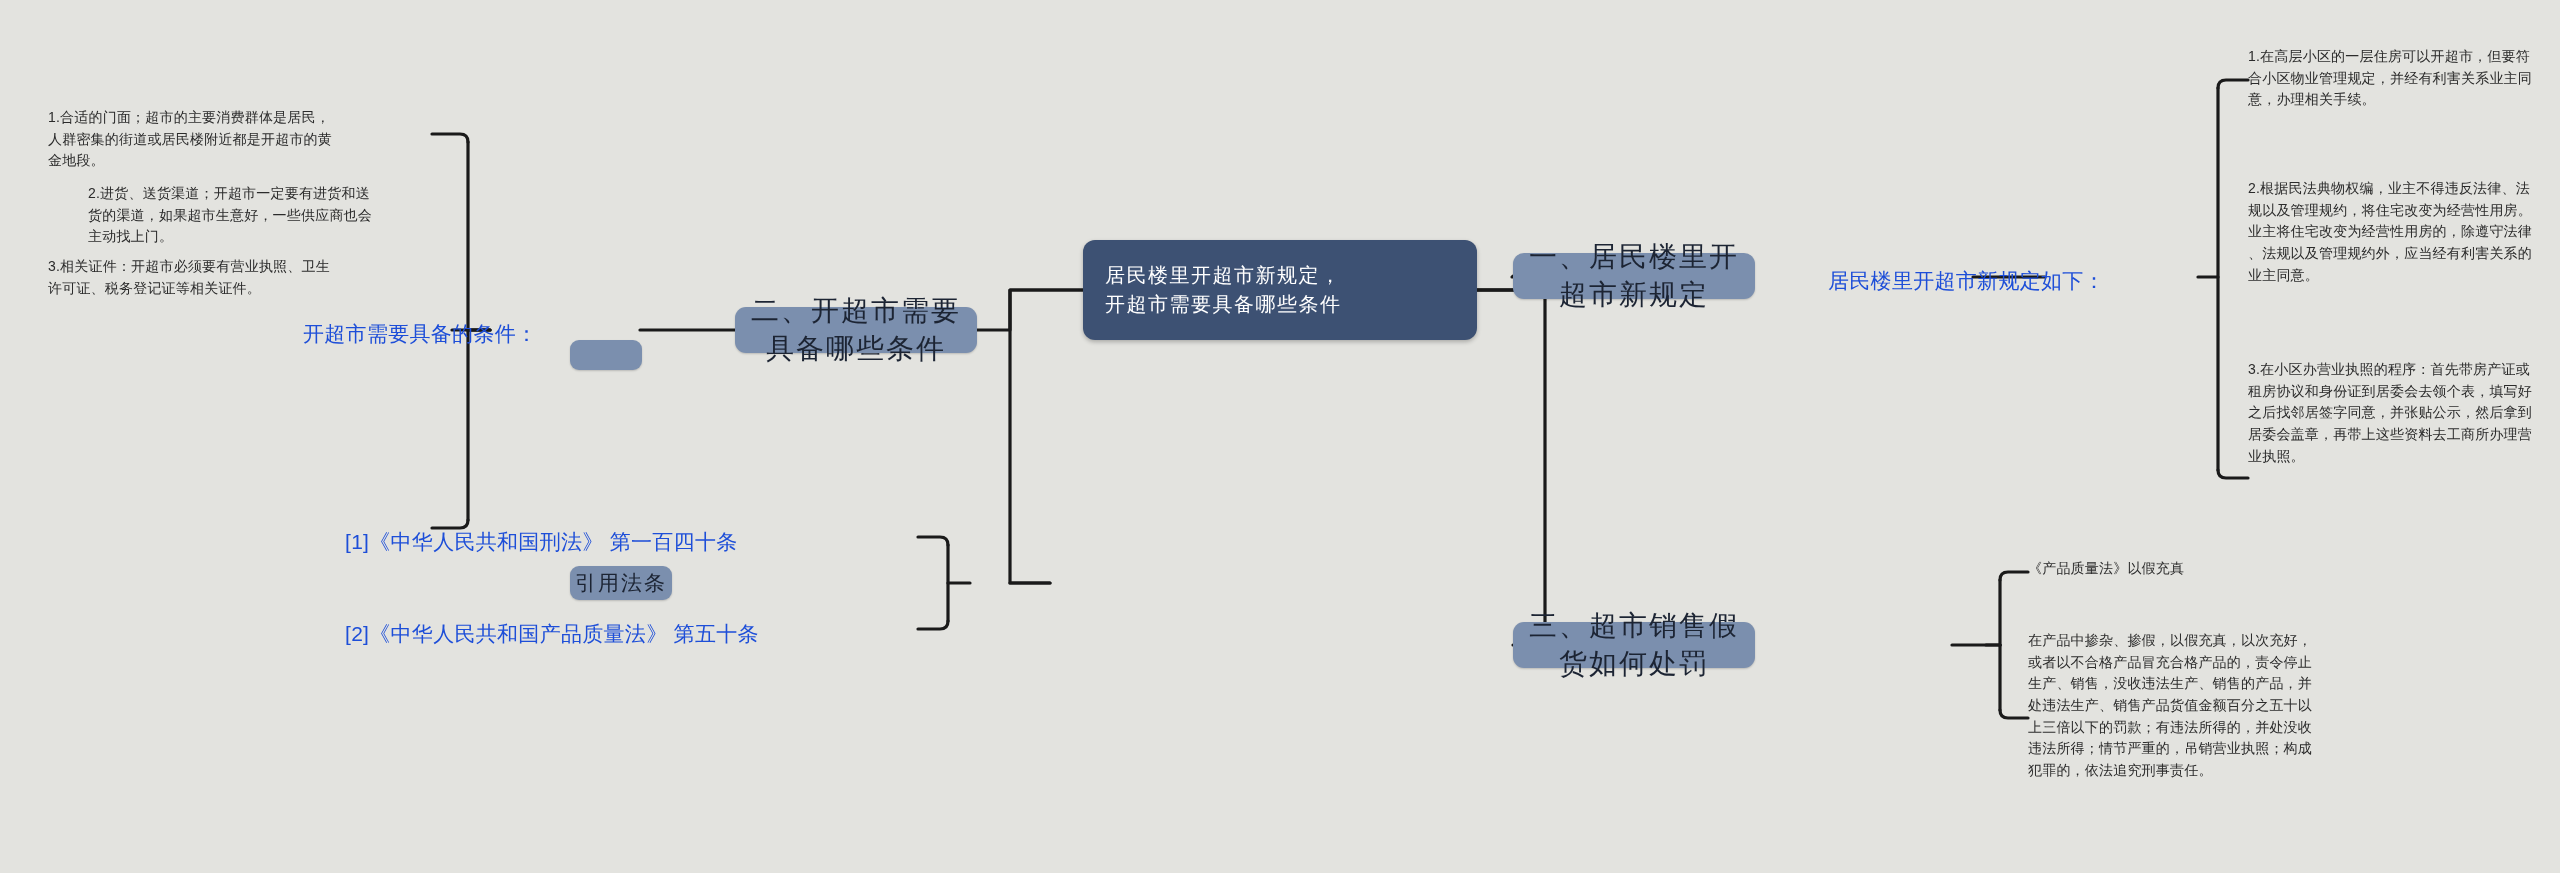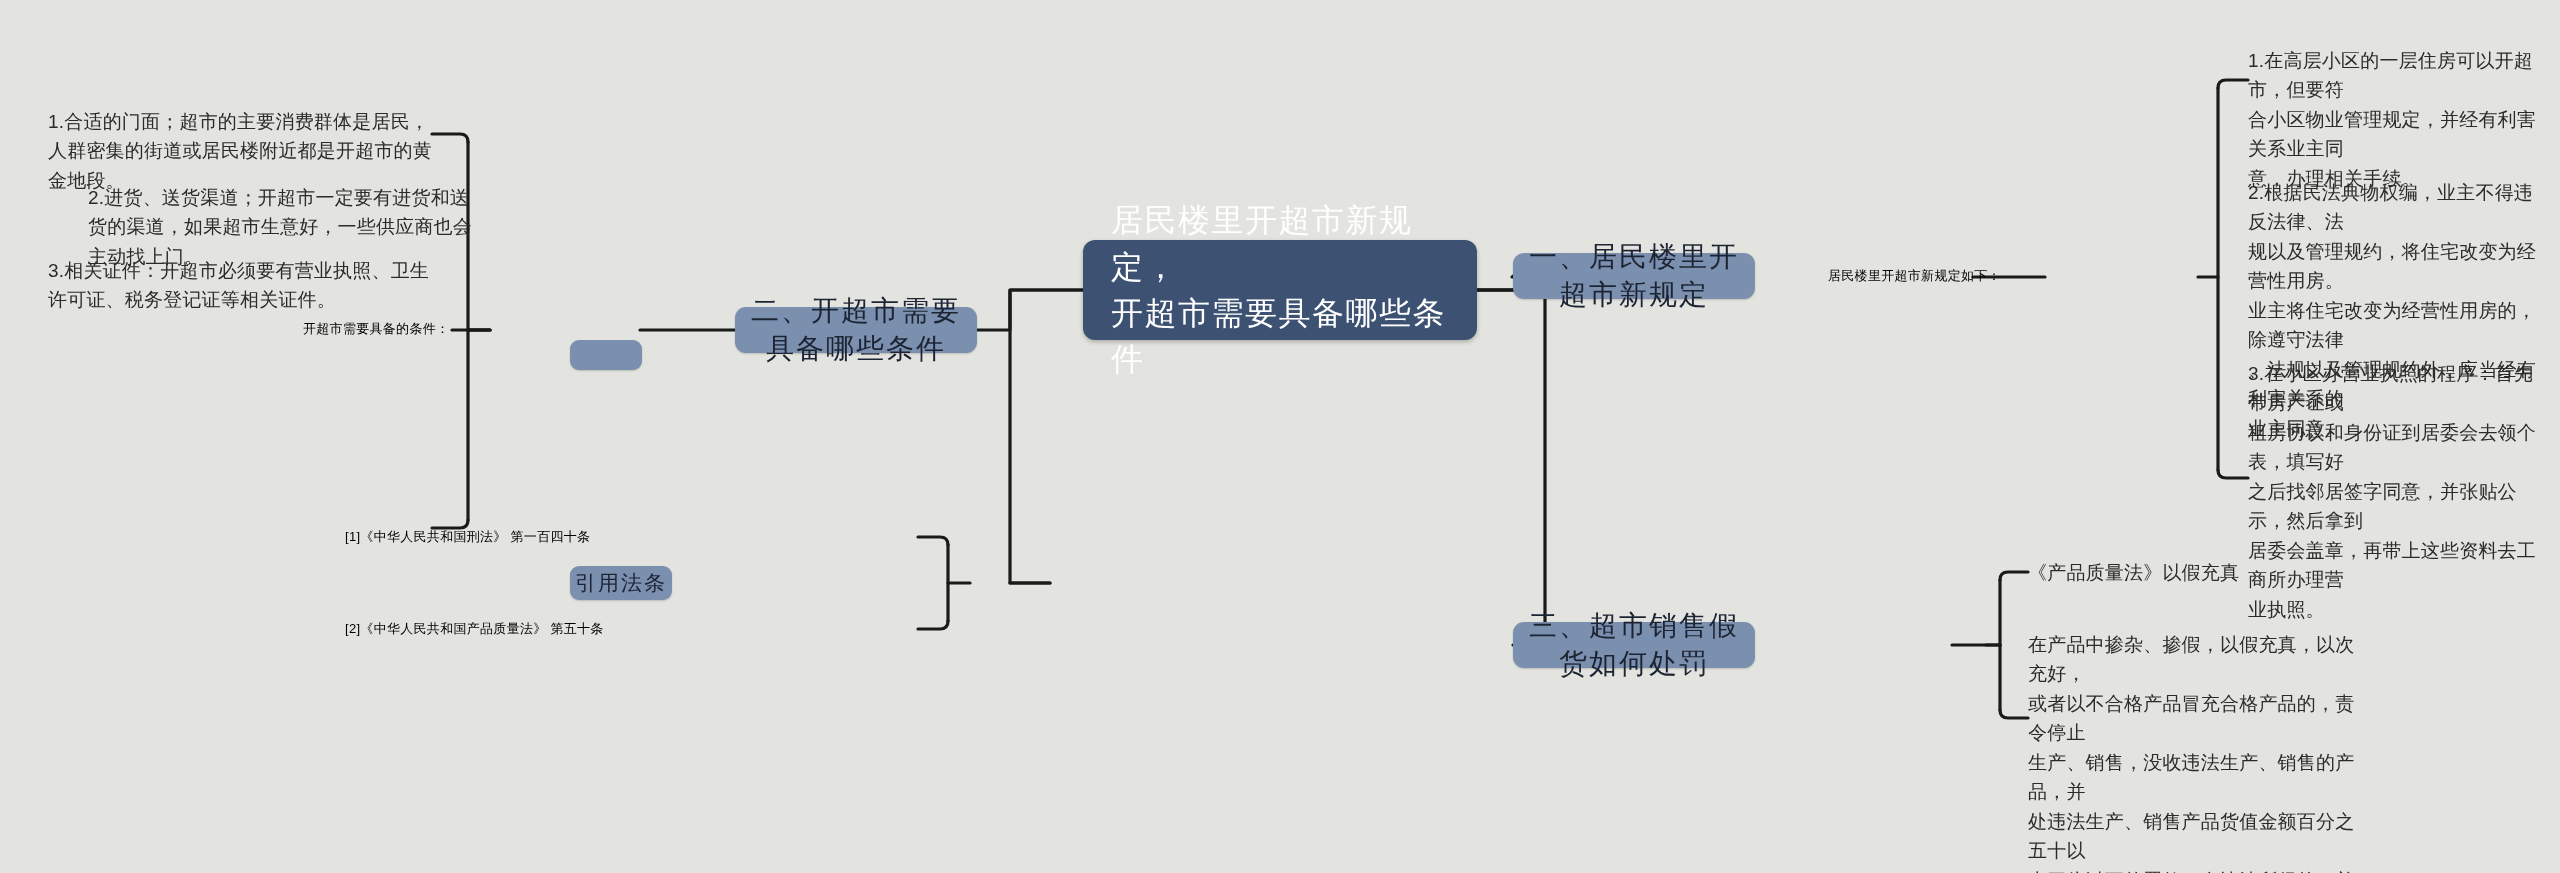--- a/index.html
+++ b/index.html
@@ -9,21 +9,21 @@
     font-family:"Liberation Sans","DejaVu Sans",sans-serif;
     overflow:hidden;
   }
   #canvas{ position:relative; width:2560px; height:873px; background:#e3e3df; }
 
   svg#wires{ position:absolute; left:0; top:0; width:2560px; height:873px; pointer-events:none; }
 
   .txt{
     position:absolute;
     color:#2b2b2b;
-    font-size:19px;
+    font-size:14px;
     line-height:1.55;
     letter-spacing:0.2px;
     white-space:pre-line;
     font-family:"Liberation Sans","DejaVu Sans",sans-serif;
   }
 
   .node{
     position:absolute;
     display:flex; align-items:center; justify-content:center;
     border-radius:9px;
@@ -42,34 +42,34 @@
   .node.small{
     background:#7b8fae;
     color:#1c2433;
     font-size:21px;
     letter-spacing:2px;
     box-shadow:0 1px 2px rgba(0,0,0,0.18);
   }
   .node.center{
     background:#3d5173;
     color:#ffffff;
-    font-size:32px;
+    font-size:20px;
     letter-spacing:1.5px;
     line-height:1.45;
     border-radius:12px;
     box-shadow:0 2px 4px rgba(0,0,0,0.25);
     flex-direction:column;
-    padding:10px 28px;
+    padding:10px 22px;
   }
   .center-line{ display:block; width:100%; text-align:left; }
 
   .label{
     position:absolute;
-    color:#000000;
-    font-size:13px;
+    color:#1d4ed8;
+    font-size:21px;
     letter-spacing:0.3px;
     white-space:nowrap;
   }
 </style>
 </head>
 <body>
 
 <div id="canvas">
 
   <svg id="wires" viewBox="0 0 2560 873">

